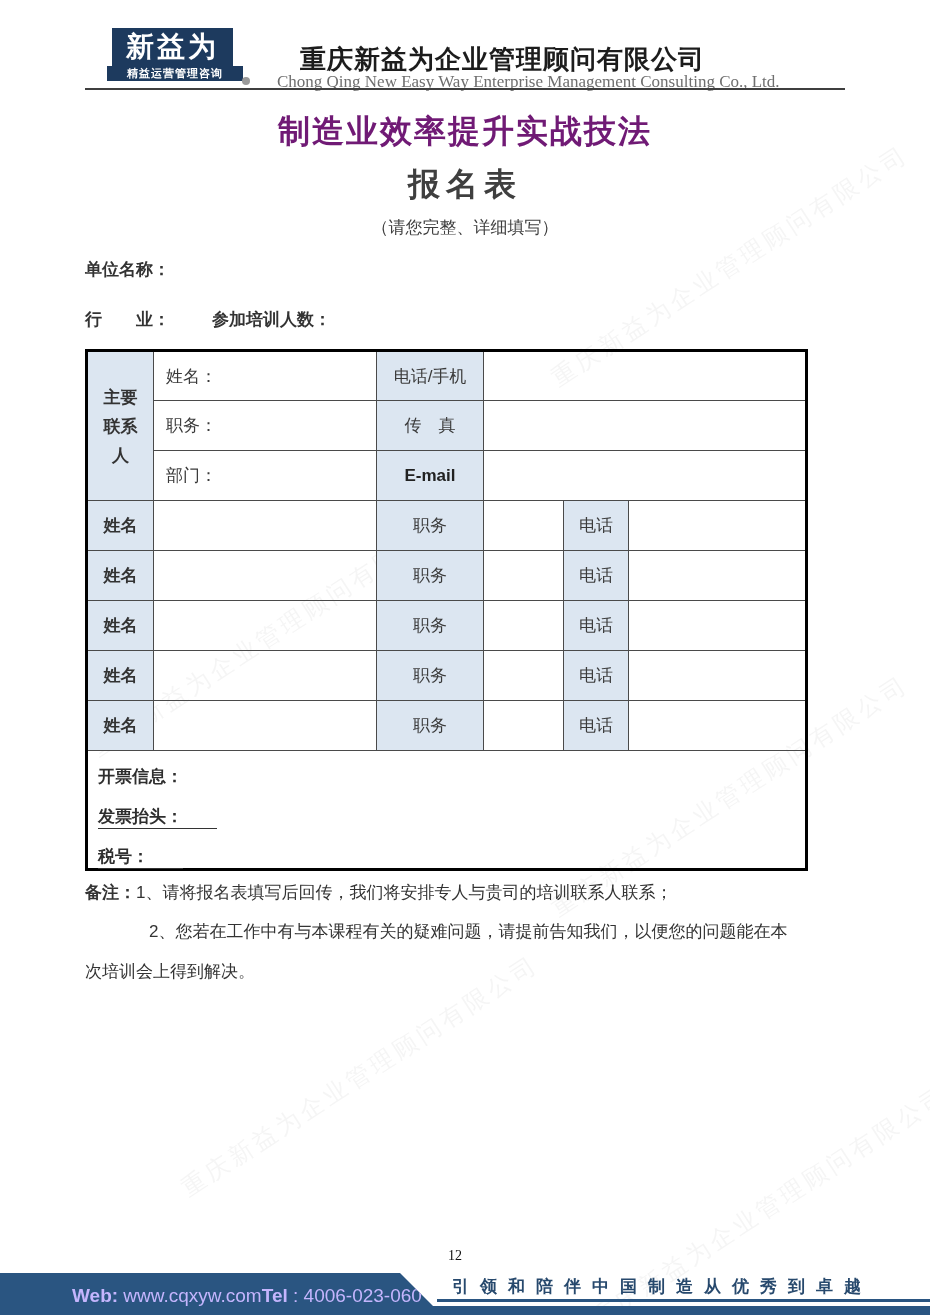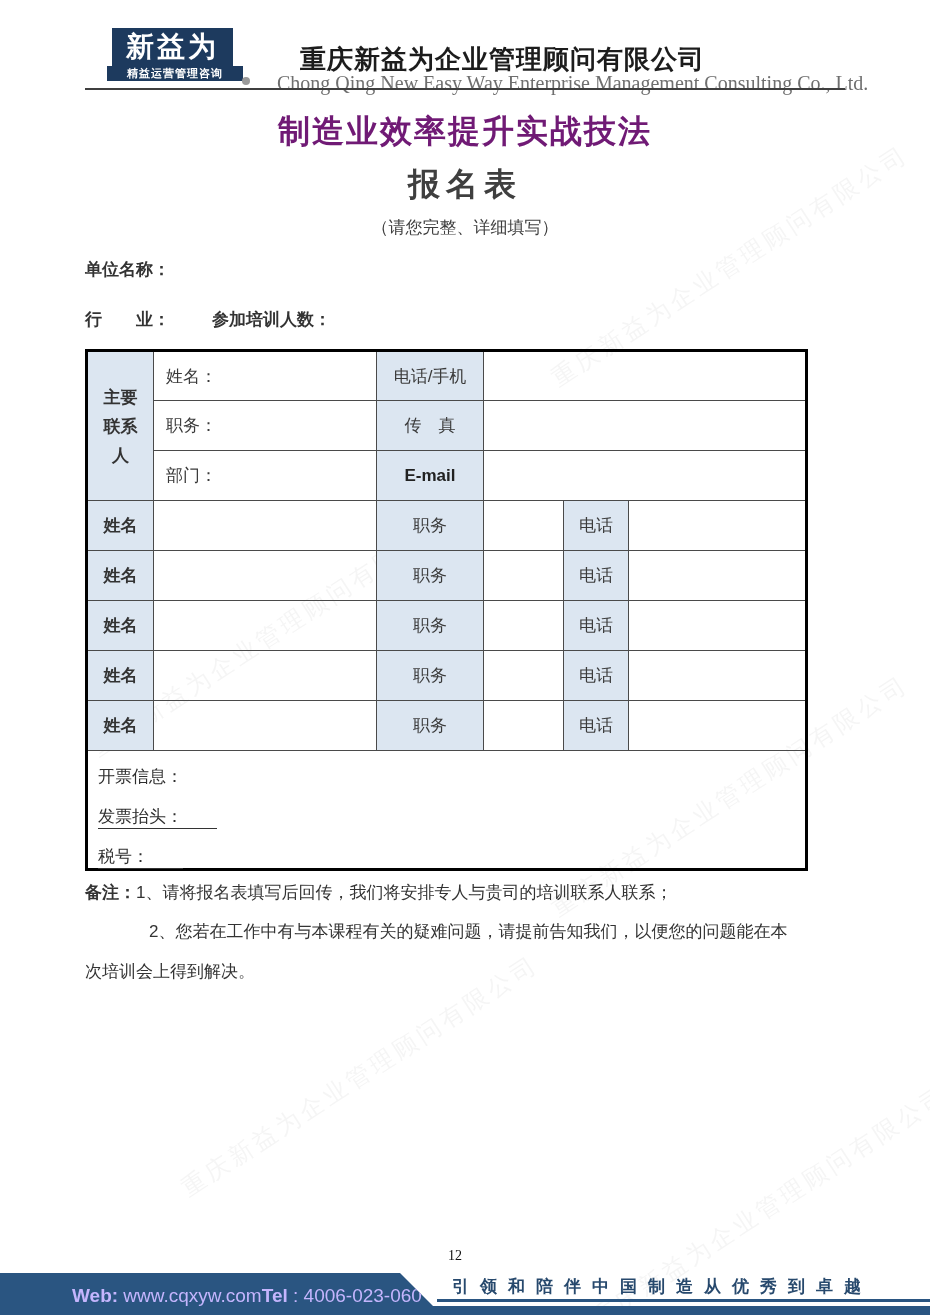--- a/index.html
+++ b/index.html
@@ -15,21 +15,21 @@
   .logo-box { position:absolute; left:112px; top:28px; width:121px; height:38px;
               background:#1d3a5e; color:#fff; font-weight:bold; font-size:28px;
               display:flex; align-items:center; justify-content:center; letter-spacing:3px; }
   .logo-sub { position:absolute; left:107px; top:66px; width:136px; height:15px;
               background:#1d3a5e; color:#fff; font-weight:bold; font-size:11px;
               display:flex; align-items:center; justify-content:center; letter-spacing:1px; }
   .logo-dot { position:absolute; left:242px; top:77px; width:8px; height:8px; border-radius:50%;
               background:#9a9a9a; }
   .company-cn { position:absolute; left:300px; top:42px; font-size:26px; font-weight:bold;
                 color:#1c1c1c; letter-spacing:1px; }
-  .company-en { position:absolute; left:277px; top:72px; font-size:20px;
+  .company-en { position:absolute; left:277px; top:72px; font-size:17px;
                 font-family:"Liberation Serif","DejaVu Serif",serif; color:#6f6f6f; }
   .header-rule { position:absolute; left:85px; top:88px; width:760px; height:2px; background:#3f3f3f; }
 
   
   .title1 { position:absolute; left:0; top:110px; width:930px; text-align:center;
             font-size:32px; font-weight:bold; color:#701a75; letter-spacing:2px; }
   .title2 { position:absolute; left:0; top:163px; width:930px; text-align:center;
             font-size:32px; font-weight:bold; color:#3f3f3f; letter-spacing:6px; }
   .subtitle { position:absolute; left:0; top:216px; width:930px; text-align:center;
               font-size:17px; color:#3f3f3f; }
@@ -46,21 +46,21 @@
   .reg-table td { border:1px solid #4a4a4a; }
   .reg-table tr.h50 td { height:50px; }
   td.blue { background:#dce6f1; }
   td.vert { text-align:center; font-weight:bold; color:#333; }
   td.vert div { line-height:1; padding:6px 0; }
   td.lbl { padding-left:12px; }
   td.key { text-align:center; }
   td.key.bold { font-weight:bold; color:#222; }
   td.cname { text-align:center; font-weight:bold; color:#333; }
   td.invoice { height:116px; vertical-align:top; padding:14px 0 0 10px; }
-  .inv-line { font-weight:normal; color:#2e2e2e; margin-bottom:17px; font-size:17px; }
+  .inv-line { font-weight:bold; color:#2e2e2e; margin-bottom:17px; font-size:17px; }
   .inv-underline { border-bottom:1.5px solid #333; padding-right:34px; padding-bottom:2px; }
 
   
   .remarks { position:absolute; left:85px; top:882px; width:775px; font-size:17px; color:#333; }
   .remarks p { margin-bottom:18px; line-height:1.25; }
   .remarks .b { font-weight:bold; }
   .remarks .indent { padding-left:64px; }
 
   
   .organizer { position:absolute; left:85px; top:993px; width:790px; font-size:17.5px;

